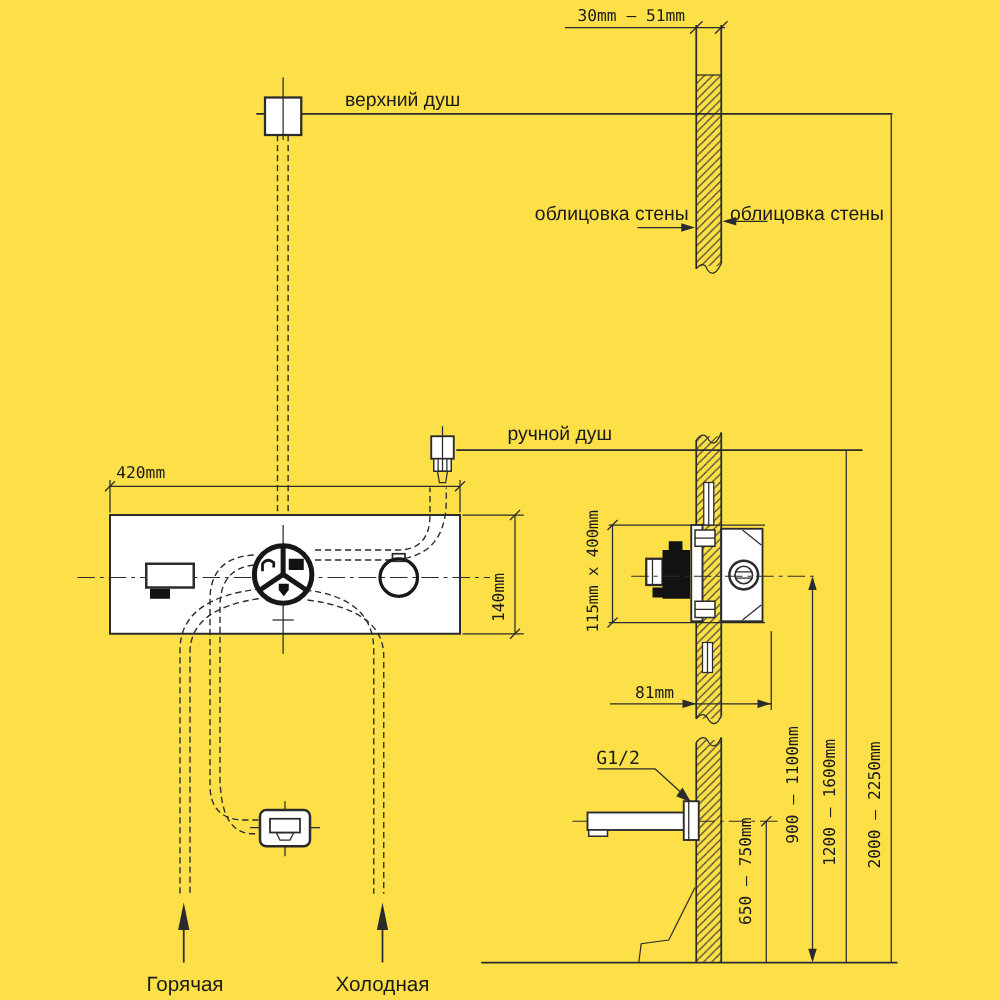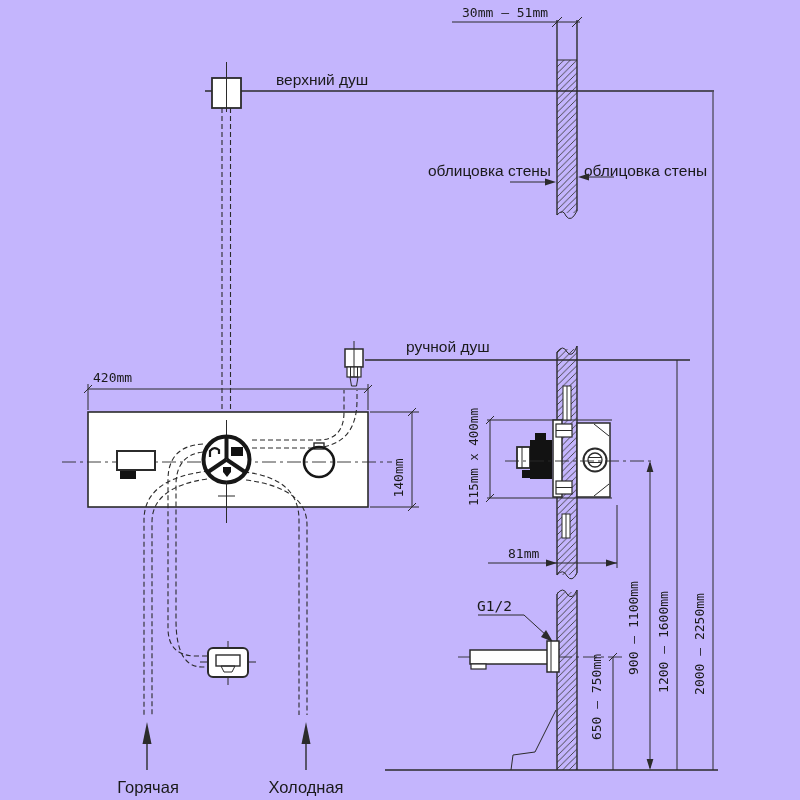--- a/index.html
+++ b/index.html
@@ -1,16 +1,16 @@
 <!DOCTYPE html>
 <html><head>
 <meta charset="utf-8">
 <style>
   html,body{margin:0;padding:0;background:#ffffff;}
-  #stage{position:relative;width:800px;height:800px;background:#c4b5fd;overflow:hidden;
+  #stage{position:relative;width:800px;height:800px;background:#fde047;overflow:hidden;
          font-family:"Liberation Sans",sans-serif;}
   svg{position:absolute;left:0;top:0;}
   text{fill:#1a1a1a;}
   .lbl{font-family:"Liberation Sans",sans-serif;font-size:15.5px;}
   .lbl-big{font-family:"Liberation Sans",sans-serif;font-size:16.5px;}
   .dim{font-family:"DejaVu Sans Mono",monospace;font-size:13px;}
   .dim-sm{font-family:"DejaVu Sans Mono",monospace;font-size:12.5px;}
   .ln{stroke:#2b2b2b;fill:none;}
   .thin{stroke-width:1;}
   .med{stroke-width:1.4;}

